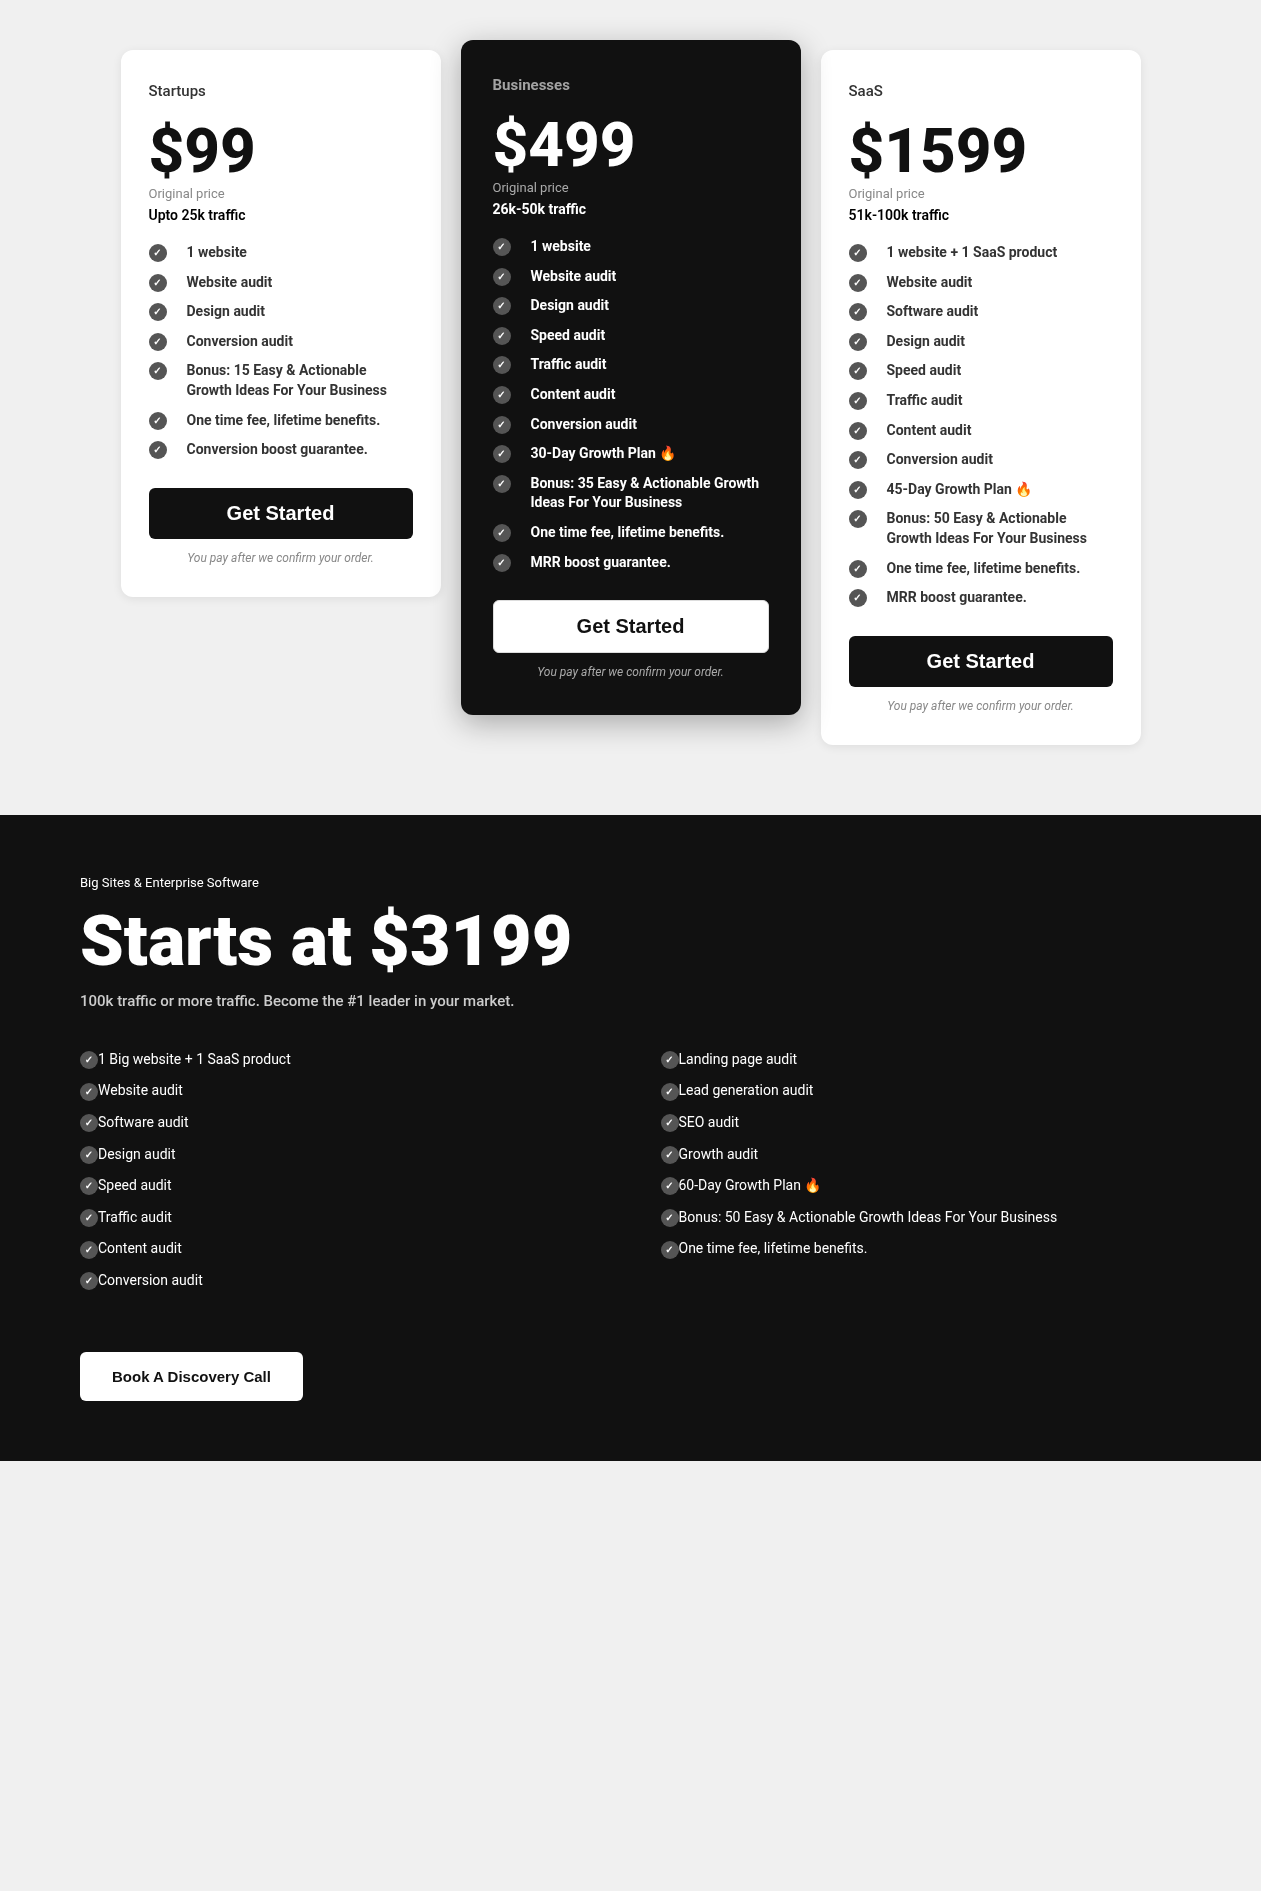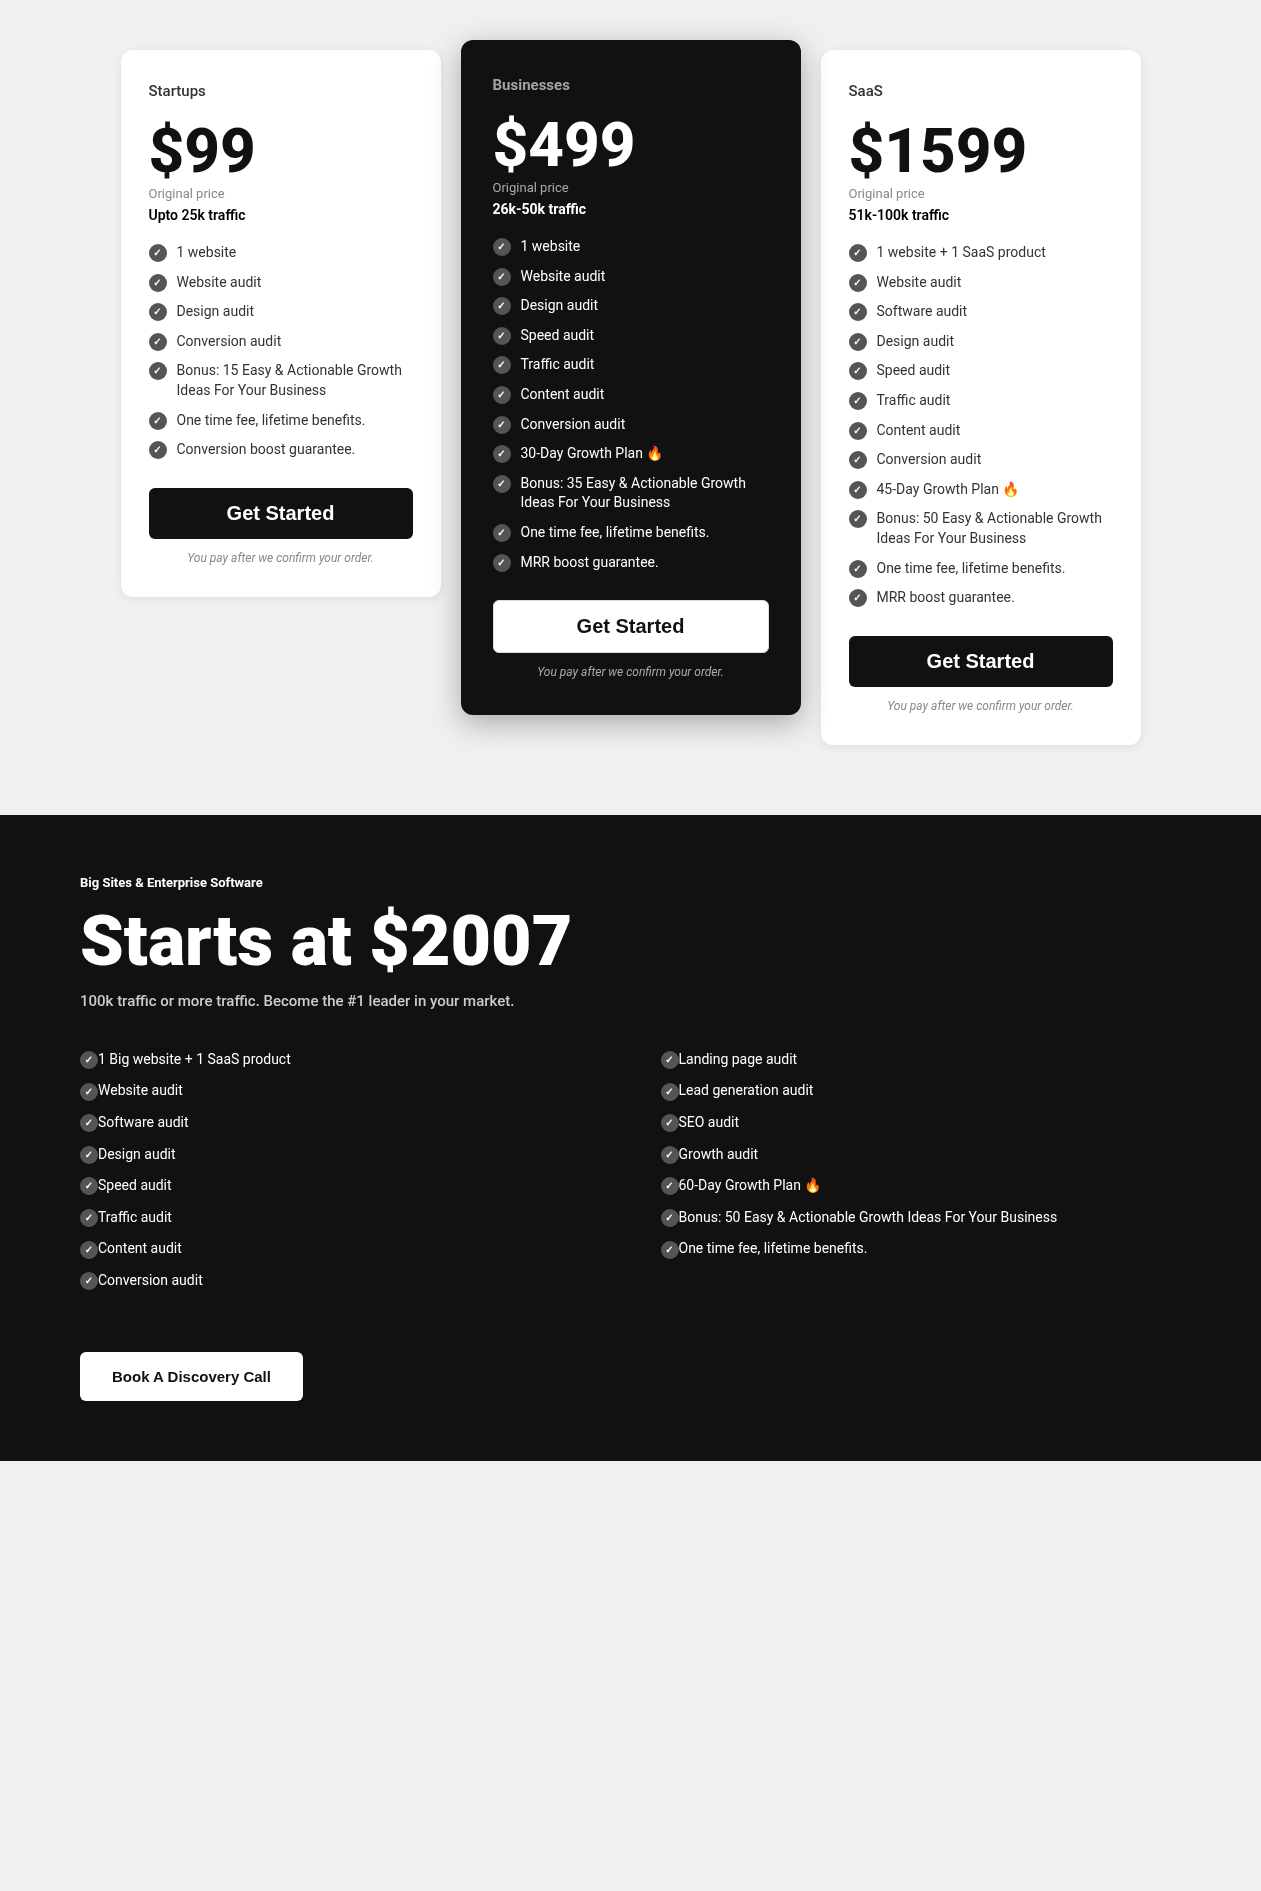--- a/index.html
+++ b/index.html
@@ -91,25 +91,26 @@
     }
 
     .features-list {
       list-style: none;
       margin-bottom: 28px;
     }
 
     .features-list li {
       display: flex;
       align-items: flex-start;
-      gap: 10px;
+      gap: 20px;
       font-size: 14px;
       color: #333;
       margin-bottom: 10px;
       line-height: 1.4;
+      font-weight: bold;
     }
 
     .plan-card.featured .features-list li {
       color: #ffffff;
     }
 
     .check-icon {
       width: 18px;
       height: 18px;
       min-width: 18px;
@@ -169,21 +170,21 @@
     
     .enterprise-section {
       background: #111111;
       color: #ffffff;
       padding: 60px 80px;
       margin-top: 20px;
     }
 
     .enterprise-label {
       font-size: 13px;
-      font-weight: 700;
+      font-weight: 400;
       color: #ffffff;
       margin-bottom: 16px;
     }
 
     .enterprise-price {
       font-size: 70px;
       font-weight: 900;
       color: #ffffff;
       line-height: 1;
       margin-bottom: 16px;
@@ -386,21 +387,21 @@
           <span>MRR boost guarantee.</span>
         </li>
     </ul>
     <button class="btn-get-started btn-dark">Get Started</button>
     <div class="plan-note">You pay after we confirm your order.</div>
   </div>
 </div>
 
 <div class="enterprise-section">
   <div class="enterprise-label">Big Sites &amp; Enterprise Software</div>
-  <div class="enterprise-price">Starts at $2007</div>
+  <div class="enterprise-price">Starts at $3199</div>
   <div class="enterprise-description">100k traffic or more traffic. Become the #1 leader in your market.</div>
 
   <div class="enterprise-features">
     <ul>
       <li>
           <span class="check-icon"></span>
           <span>1 Big website + 1 SaaS product</span>
         </li>
       <li>
           <span class="check-icon"></span>

